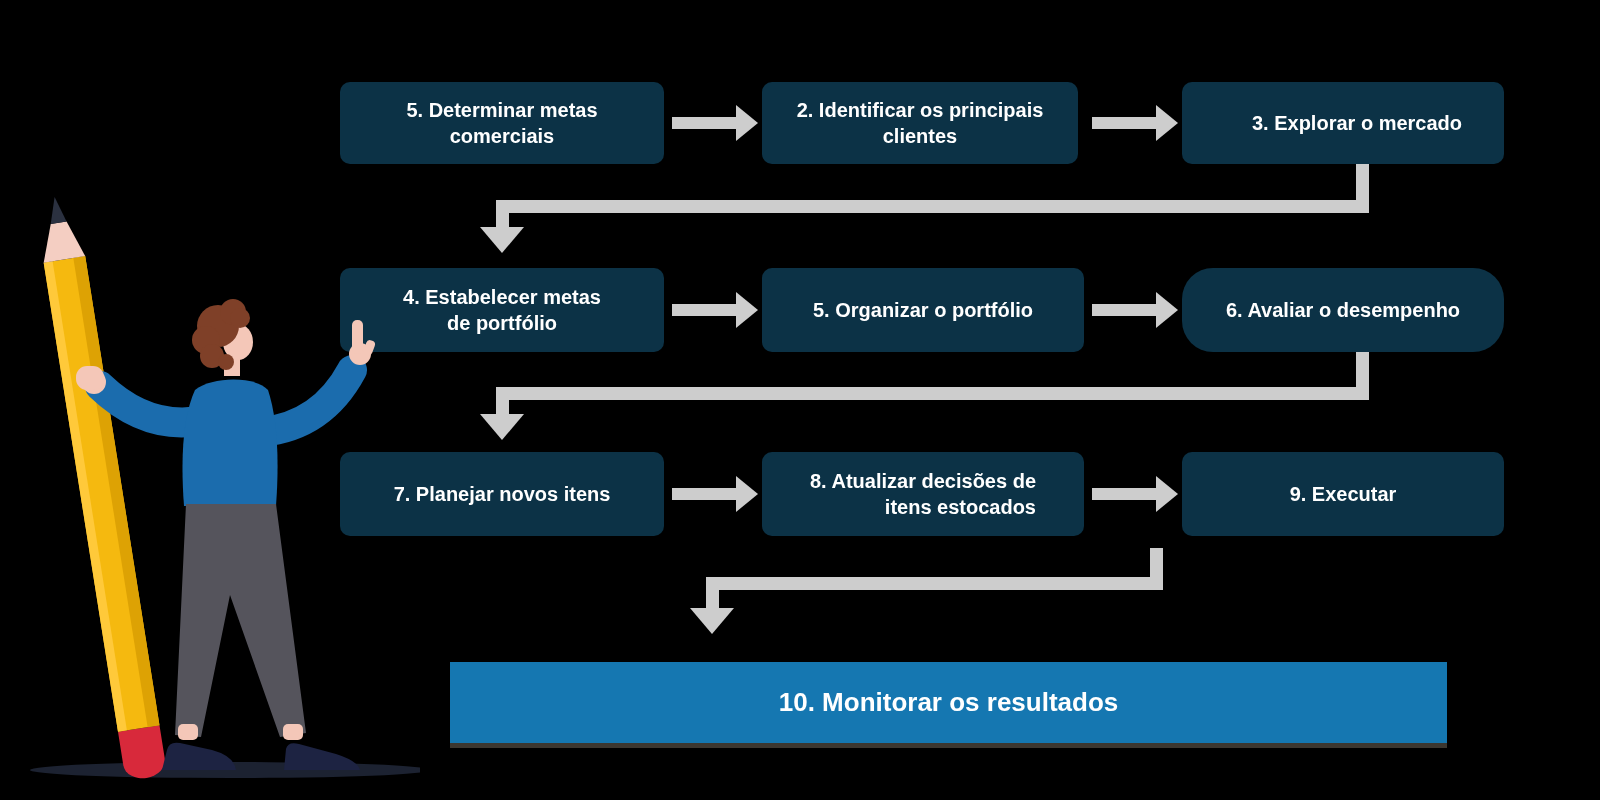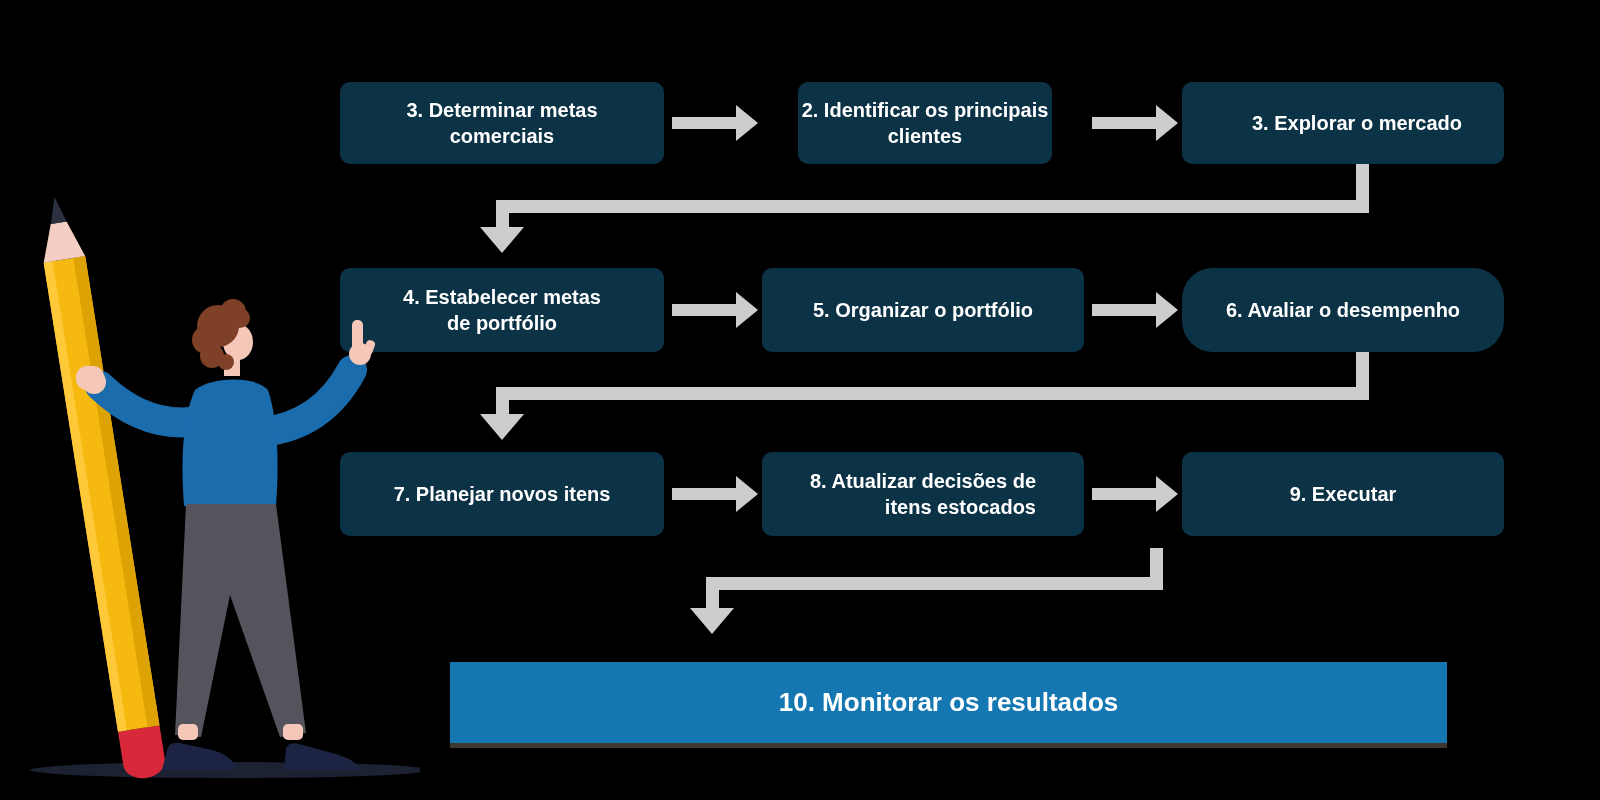--- a/index.html
+++ b/index.html
@@ -32,27 +32,27 @@
   .darrow .head { position:absolute; left:0; width:0; height:0;
     border-left:22px solid transparent; border-right:22px solid transparent;
     border-top:26px solid var(--arrow,#cdcdcd); }
   .illus { position:absolute; left:0; top:190px; width:420px; height:600px; z-index:5; }
 </style>
 </head>
 <body>
 
 <div class="canvas">
 
-  <div class="step" style="left:340px;top:82px;width:324px;height:82px;">3. Determinar metas
+  <div class="step" style="left:340px;top:82px;width:324px;height:82px;">5. Determinar metas
 comerciais</div>
   <div class="harrow" style="left:672px;top:105px;">
       <div class="stem"></div>
       <div class="head"></div>
     </div>
-  <div class="step" style="left:762px;top:82px;width:254px;height:82px;margin-left:36px;">2. Identificar os principais
+  <div class="step" style="left:762px;top:82px;width:316px;height:82px;">2. Identificar os principais
 clientes</div>
   <div class="harrow" style="left:1092px;top:105px;">
       <div class="stem"></div>
       <div class="head"></div>
     </div>
   <div class="step" style="left:1182px;top:82px;width:322px;height:82px;padding-left:28px;">3. Explorar o mercado</div>
 
   <div class="seg" style="left:1356px;top:164px;width:13px;height:49px;"></div>
   <div class="seg" style="left:496px;top:200px;width:873px;height:13px;"></div>
   <div class="darrow" style="left:480px;top:213px;">

